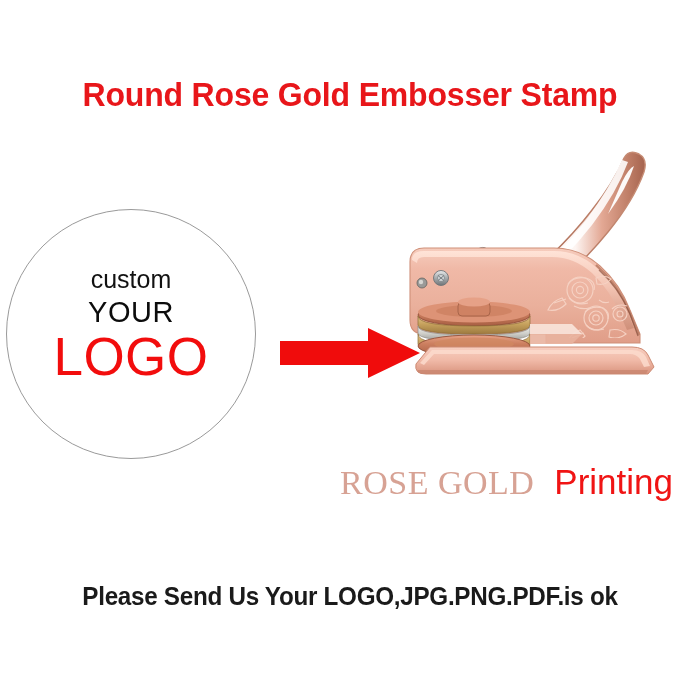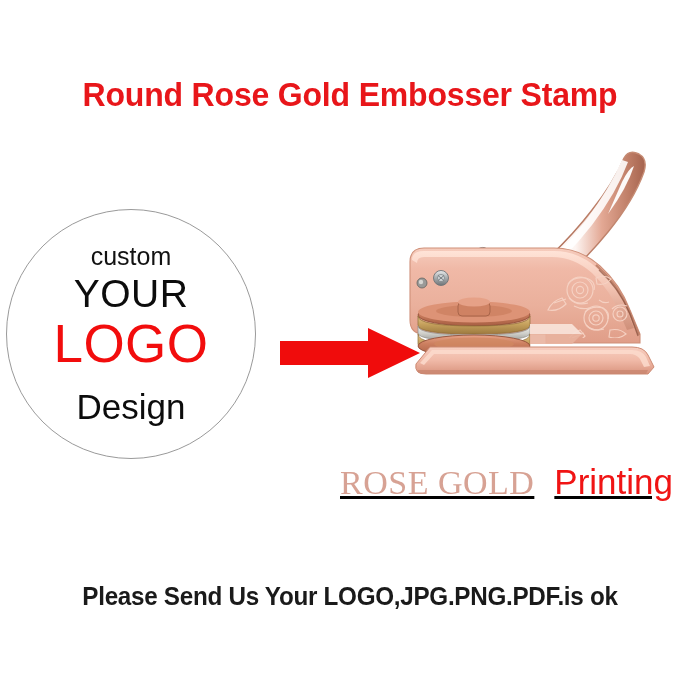--- a/index.html
+++ b/index.html
@@ -53,21 +53,21 @@
     overflow: hidden;
   }
   .logo-line-custom {
     font-size: 25px;
     color: #121212;
     line-height: 1.05;
     margin-bottom: 5px;
     font-weight: 400;
   }
   .logo-line-your {
-    font-size: 39px;
+    font-size: 29px;
     color: #0c0c0c;
     line-height: 1.05;
     letter-spacing: 0.5px;
     margin-bottom: 2px;
     font-weight: 400;
   }
   .logo-line-logo {
     font-size: 53px;
     color: #f20d0d;
     line-height: 1.02;
@@ -106,21 +106,20 @@
   .rosegold-line {
     position: absolute;
     left: 340px;
     top: 462px;
     width: 345px;
     height: 42px;
     display: flex;
     align-items: baseline;
     justify-content: flex-start;
     white-space: nowrap;
-    text-decoration: underline;
   }
   .rg-rosegold {
     font-family: "Liberation Serif", "DejaVu Serif", serif;
     font-size: 34px;
     color: #d7a294;
     letter-spacing: 0.5px;
     font-weight: 400;
   }
   .rg-printing {
     font-family: "Liberation Sans", sans-serif;
@@ -149,21 +148,20 @@
 <body>
 
 <div id="page">
 
   <div class="product-title">Round Rose Gold Embosser Stamp</div>
 
   <div class="logo-circle">
     <div class="logo-line-custom">custom</div>
     <div class="logo-line-your">YOUR</div>
     <div class="logo-line-logo">LOGO</div>
-    <div class="logo-line-design">Design</div>
   </div>
 
   <div class="arrow-wrap">
     <svg width="140" height="50" viewBox="0 0 140 50" aria-hidden="true">
       <polygon points="0,13 88,13 88,0 140,25 88,50 88,37 0,37" fill="#f00c0c"></polygon>
     </svg>
   </div>
 
   <div class="embosser">
     <svg width="296" height="296" viewBox="0 0 296 296" aria-hidden="true">

